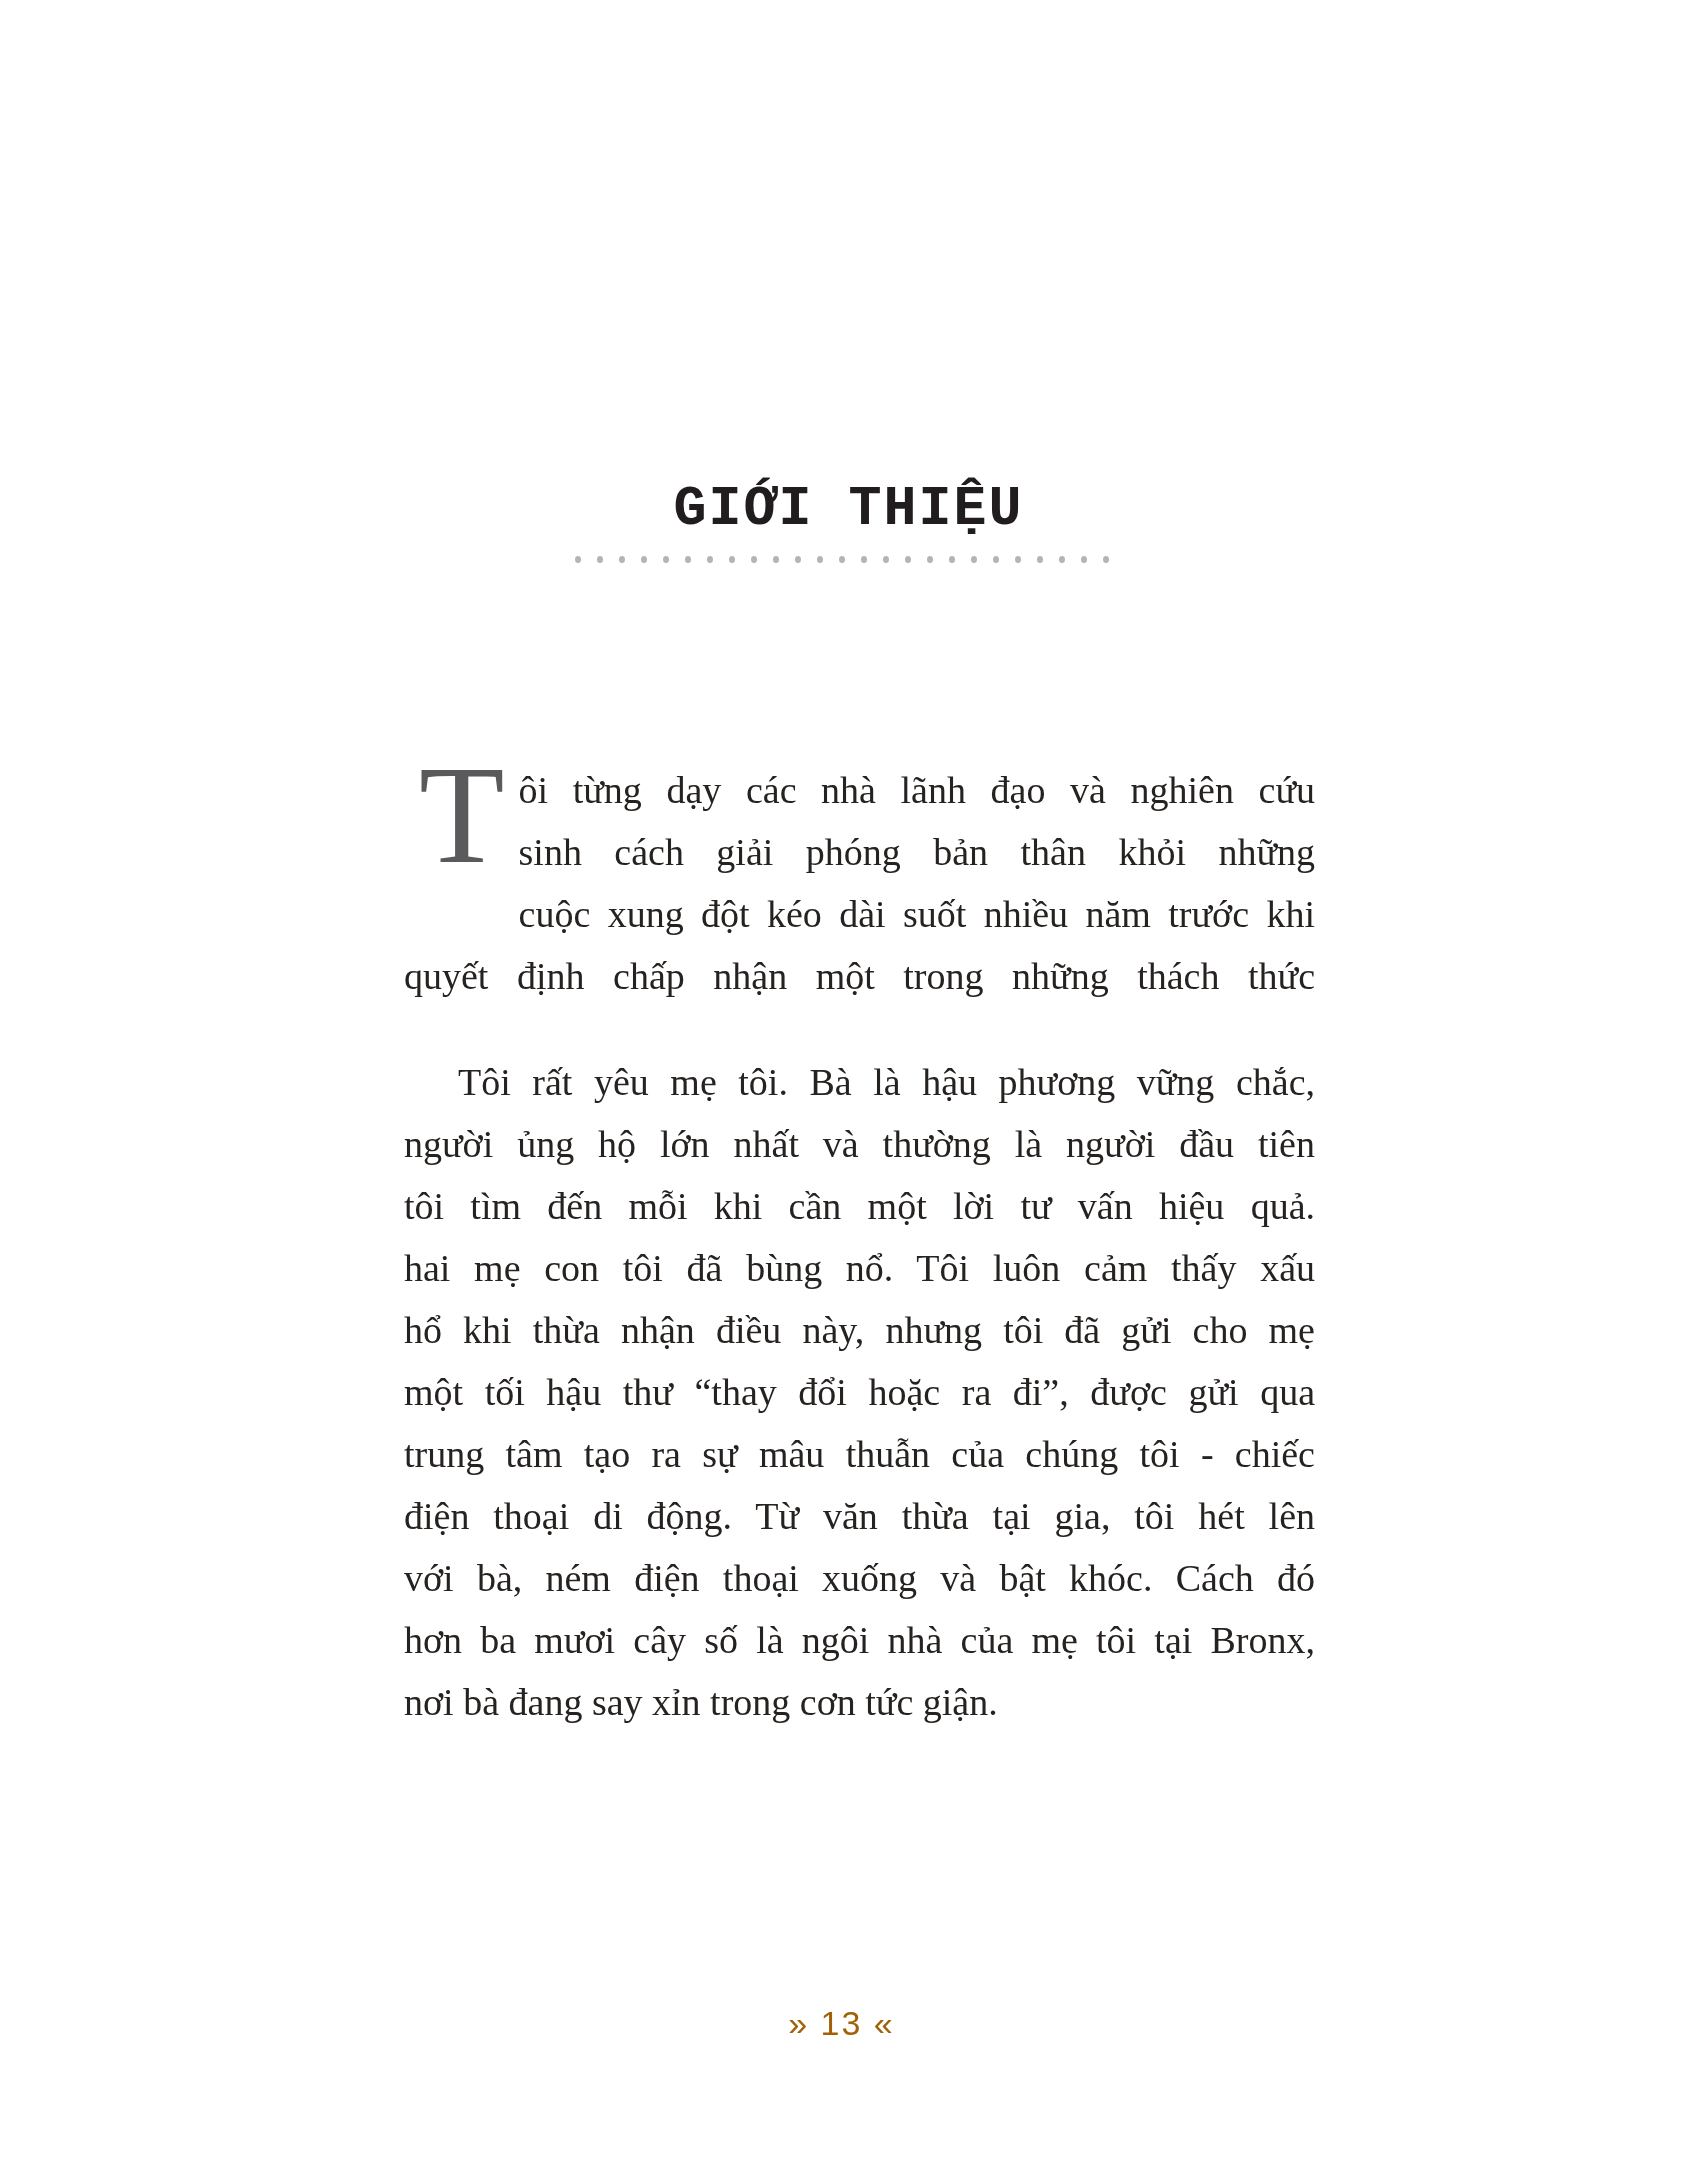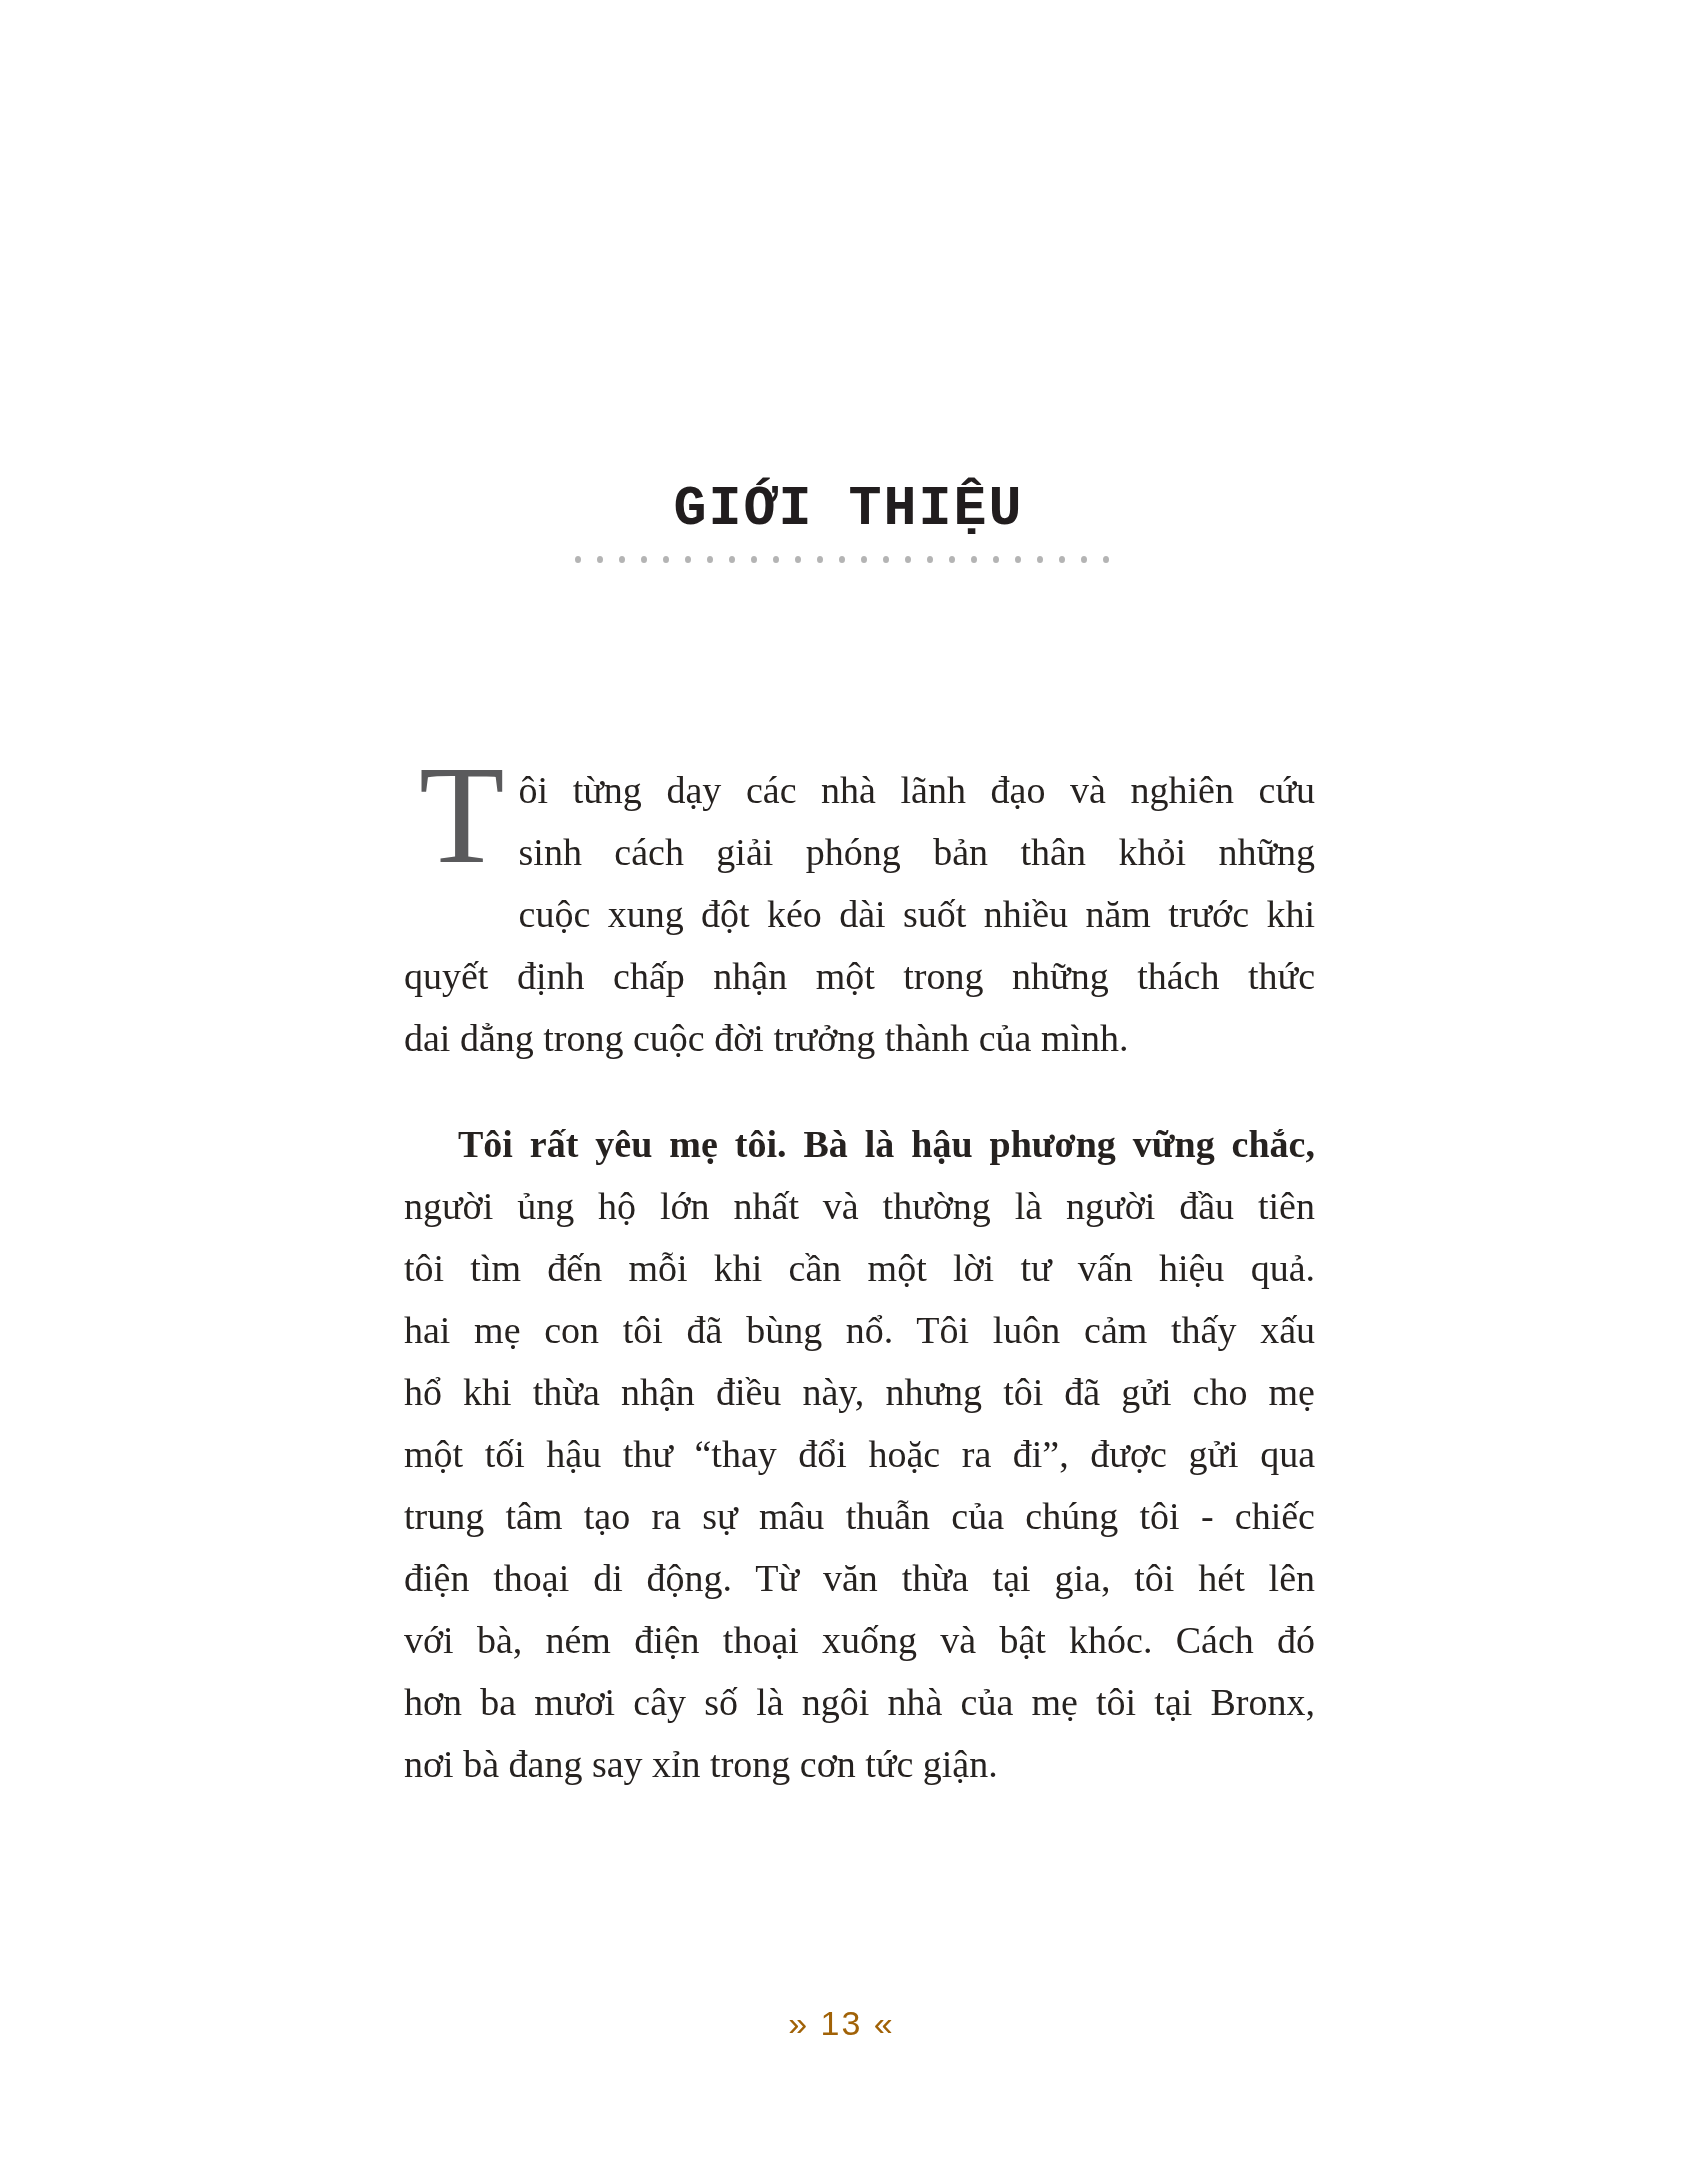--- a/index.html
+++ b/index.html
@@ -71,21 +71,20 @@
     overflow: visible;
     white-space: nowrap;
     margin-left: 37px;
   }
   .text-line.justified { white-space: normal; }
   .text-line.last-line {
     text-align-last: left;
   }
   .text-line.indented {
     padding-left: 54px;
-    font-weight: bold;
   }
 
   
   .dropcap {
     float: left;
     margin-left: 52px;
     margin-right: 14px;
     height: 119px;
     padding-top: 6px;
     font-size: 140px;
@@ -144,21 +143,20 @@
     </div>
 
   <div class="body-text">
 
     <div class="paragraph">
       <span class="dropcap">T</span>
       <div class="text-line justified">ôi từng dạy các nhà lãnh đạo và nghiên cứu</div>
       <div class="text-line justified">sinh cách giải phóng bản thân khỏi những</div>
       <div class="text-line justified">cuộc xung đột kéo dài suốt nhiều năm trước khi</div>
       <div class="text-line justified">quyết định chấp nhận một trong những thách thức</div>
-      <div class="text-line justified last-line">dai dẳng trong cuộc đời trưởng thành của mình.</div>
     </div>
 
     <div class="paragraph">
       <div class="text-line justified indented">Tôi rất yêu mẹ tôi. Bà là hậu phương vững chắc,</div>
       <div class="text-line justified">người ủng hộ lớn nhất và thường là người đầu tiên</div>
       <div class="text-line justified">tôi tìm đến mỗi khi cần một lời tư vấn hiệu quả.</div>
       <div class="text-line justified">hai mẹ con tôi đã bùng nổ. Tôi luôn cảm thấy xấu</div>
       <div class="text-line justified">hổ khi thừa nhận điều này, nhưng tôi đã gửi cho mẹ</div>
       <div class="text-line justified">một tối hậu thư “thay đổi hoặc ra đi”, được gửi qua</div>
       <div class="text-line justified">trung tâm tạo ra sự mâu thuẫn của chúng tôi - chiếc</div>

